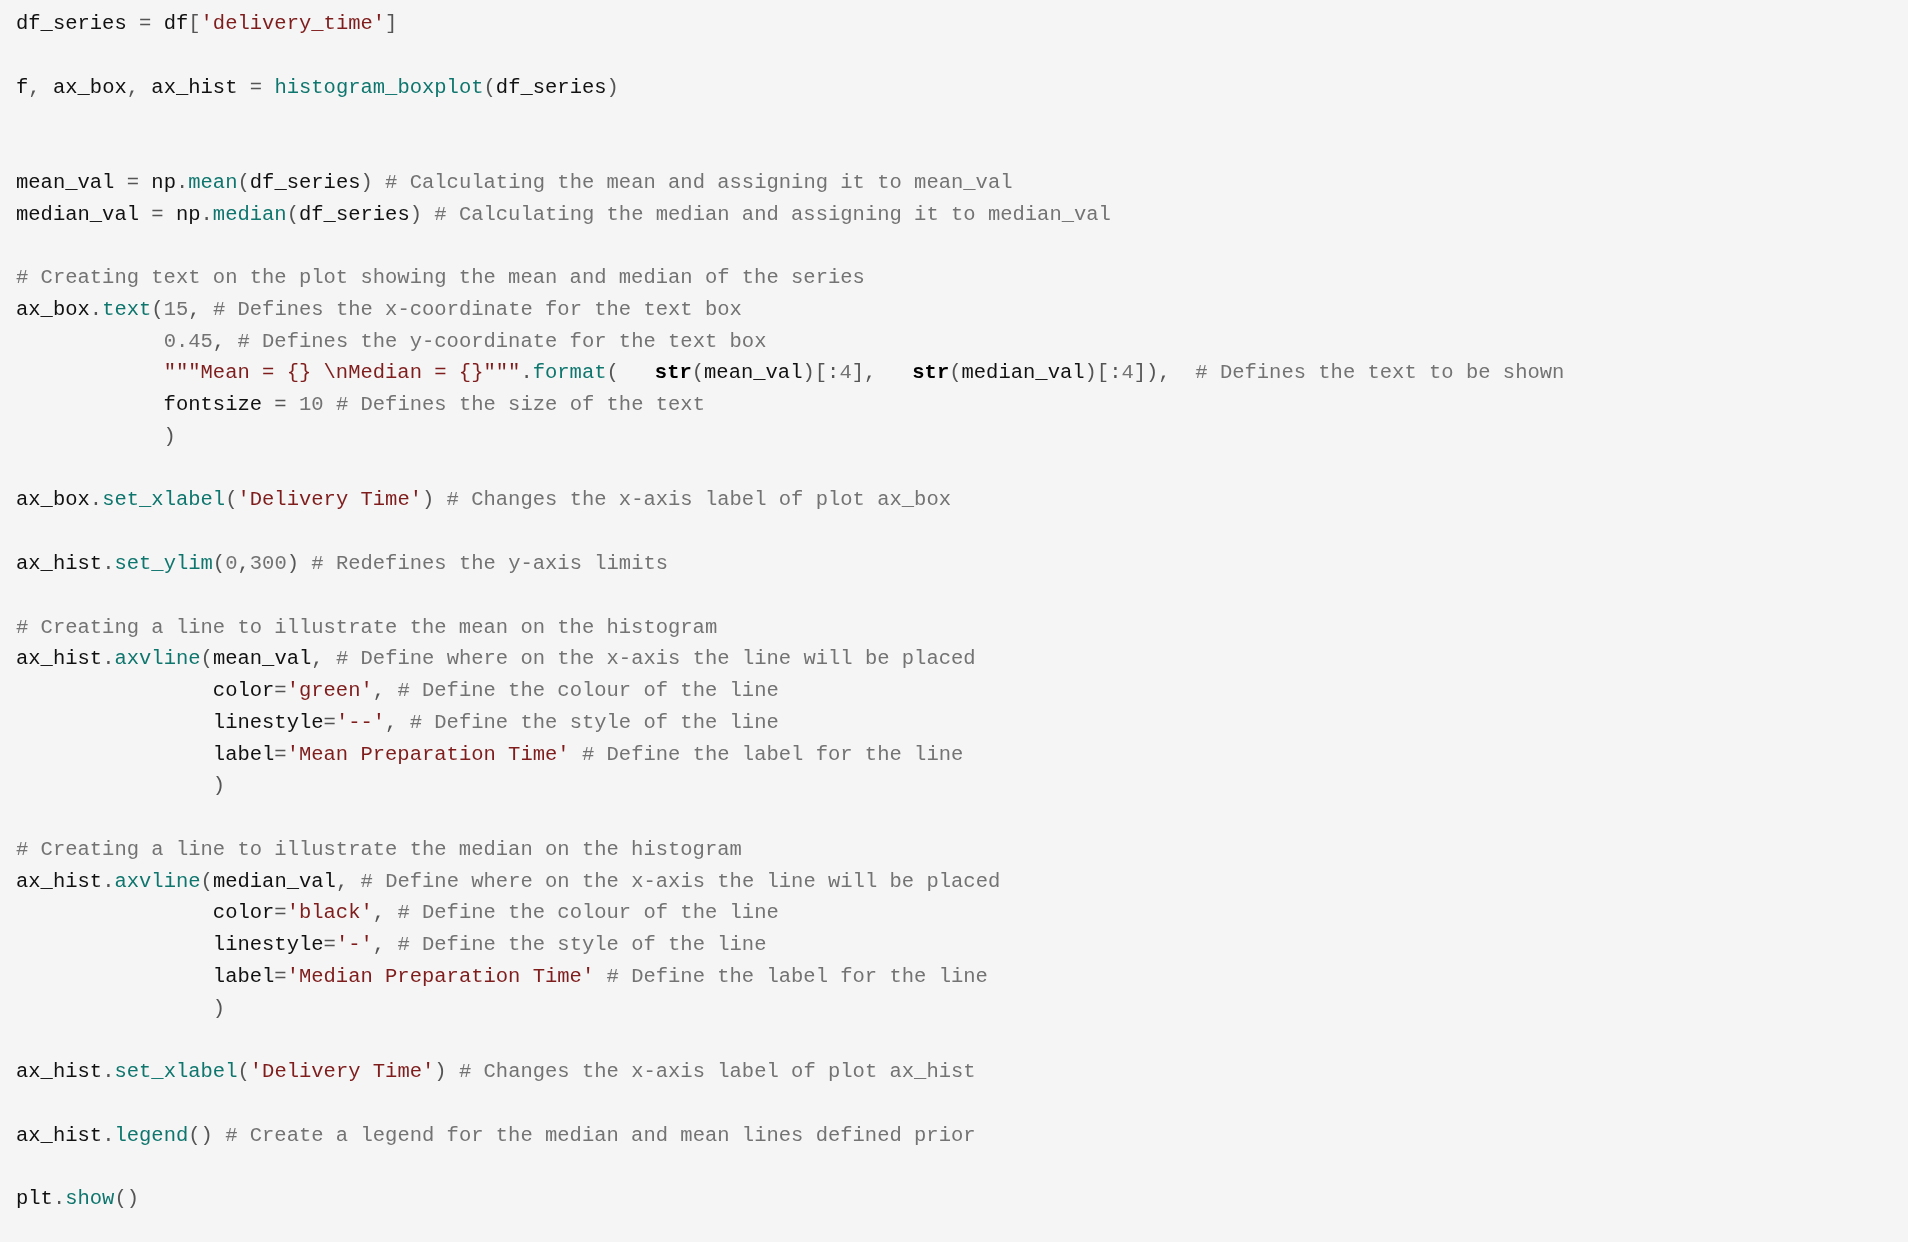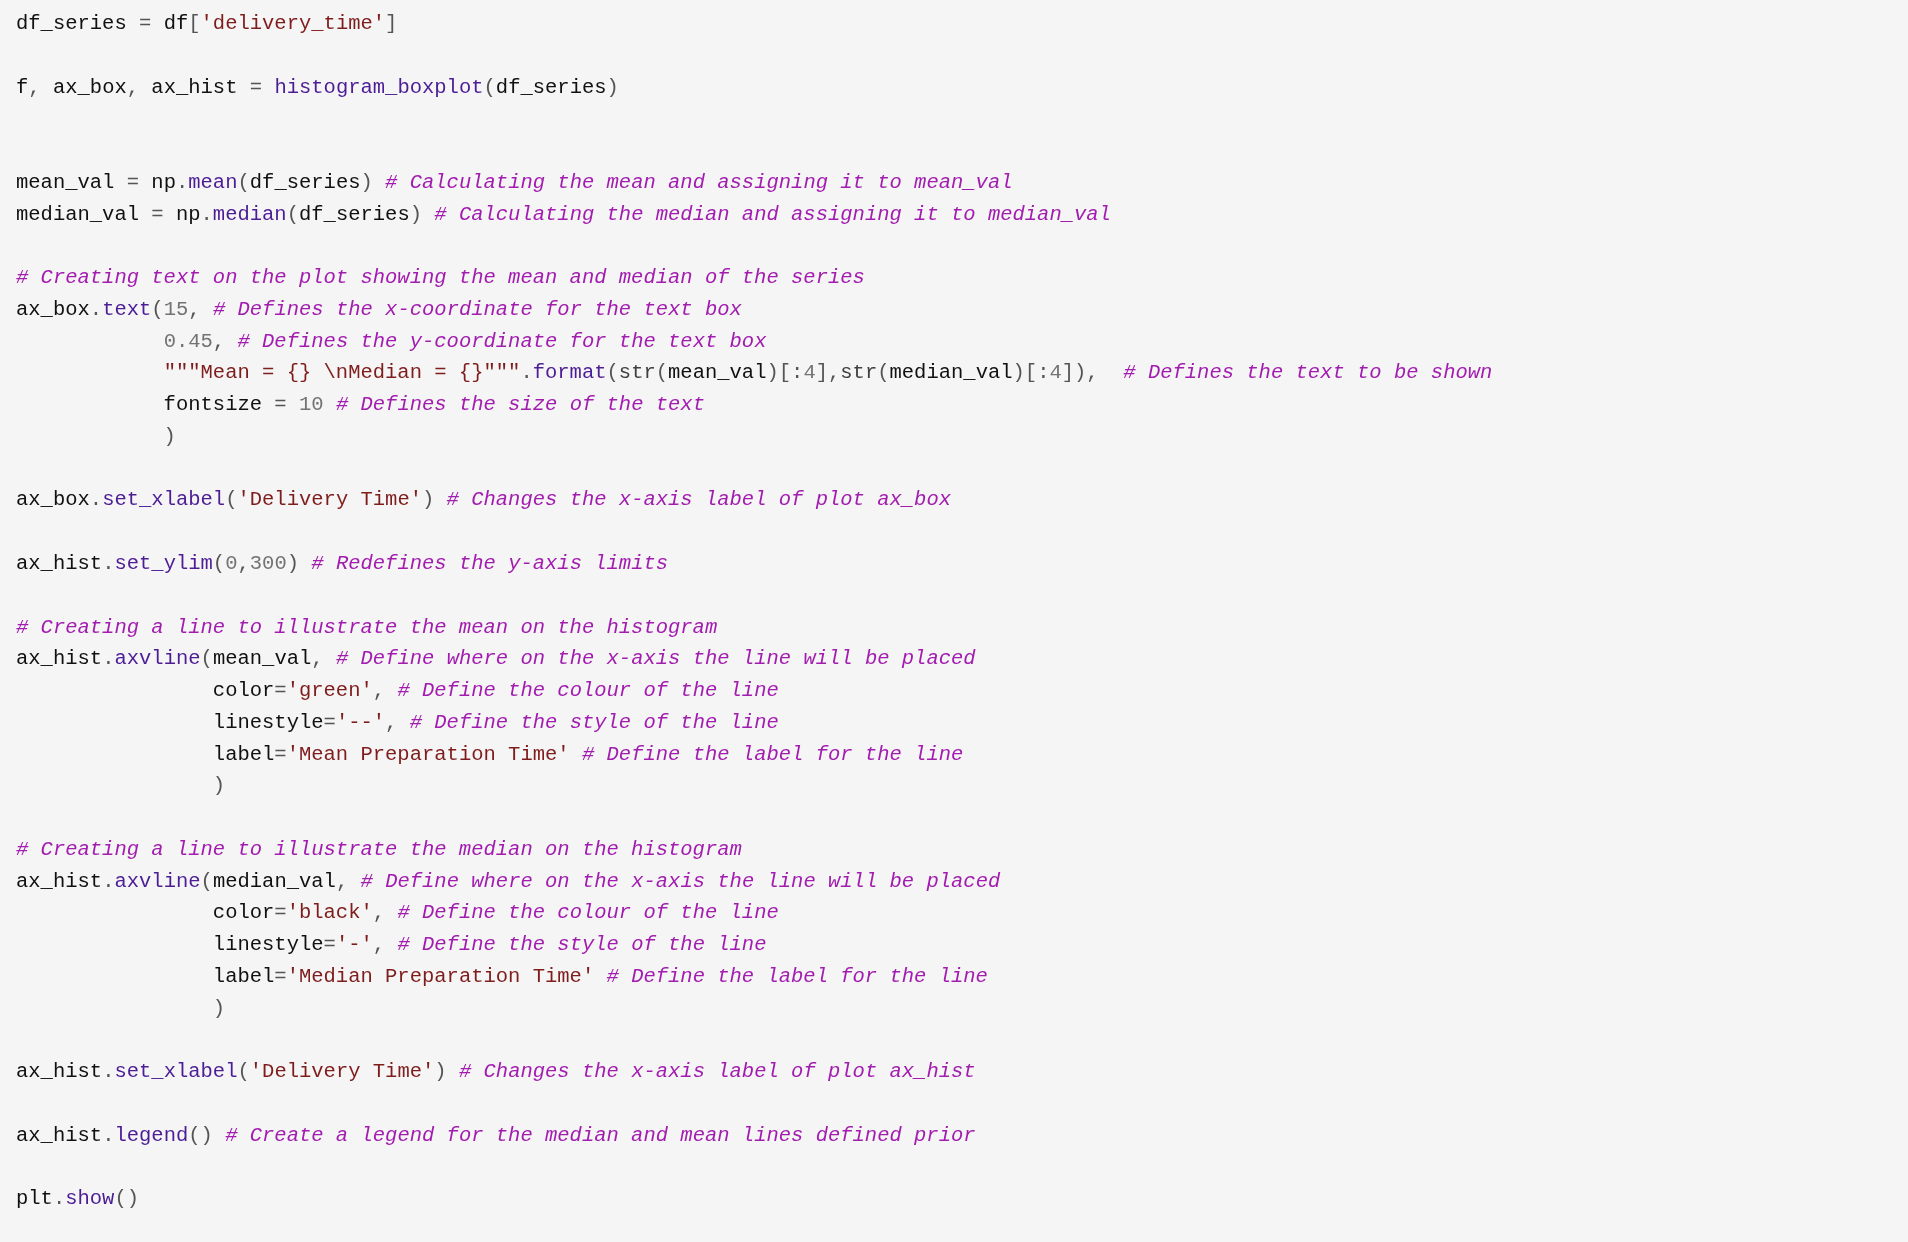--- a/index.html
+++ b/index.html
@@ -13,21 +13,21 @@
   }
   .page {
     padding: 8px 16px 24px 16px;
     white-space: pre;
   }
   .tok { display:inline; }
   .c-default { color:#111; }
   .c-op      { color:#555; }
   .c-num     { color:#737373; }
   .c-str     { color:#7f1d1d; }
-  .c-comment { color:#a21caf; font-style: italic; }
-  .c-kw      { color:#404040; font-weight:normal; }
+  .c-comment { color:#737373; }
+  .c-kw      { color:#000000; font-weight:bold;margin-left:36px; }
   .c-name    { color:#111; }
-  .c-call    { color:#4c1d95; }
+  .c-call    { color:#0f766e; }
 </style>
 </head>
 <body>
 
 <div class="page" id="code-container"><div class="code-line"><span class="tok c-name">df_series </span><span class="tok c-op">=</span><span class="tok c-name"> df</span><span class="tok c-op">[</span><span class="tok c-str">'delivery_time'</span><span class="tok c-op">]</span></div><div class="code-line">&nbsp;</div><div class="code-line"><span class="tok c-name">f</span><span class="tok c-op">,</span><span class="tok c-name"> ax_box</span><span class="tok c-op">,</span><span class="tok c-name"> ax_hist </span><span class="tok c-op">=</span><span class="tok c-call"> histogram_boxplot</span><span class="tok c-op">(</span><span class="tok c-name">df_series</span><span class="tok c-op">)</span></div><div class="code-line">&nbsp;</div><div class="code-line">&nbsp;</div><div class="code-line"><span class="tok c-name">mean_val </span><span class="tok c-op">=</span><span class="tok c-name"> np</span><span class="tok c-op">.</span><span class="tok c-call">mean</span><span class="tok c-op">(</span><span class="tok c-name">df_series</span><span class="tok c-op">) </span><span class="tok c-comment"># Calculating the mean and assigning it to mean_val</span></div><div class="code-line"><span class="tok c-name">median_val </span><span class="tok c-op">=</span><span class="tok c-name"> np</span><span class="tok c-op">.</span><span class="tok c-call">median</span><span class="tok c-op">(</span><span class="tok c-name">df_series</span><span class="tok c-op">) </span><span class="tok c-comment"># Calculating the median and assigning it to median_val</span></div><div class="code-line">&nbsp;</div><div class="code-line"><span class="tok c-comment"># Creating text on the plot showing the mean and median of the series</span></div><div class="code-line"><span class="tok c-name">ax_box</span><span class="tok c-op">.</span><span class="tok c-call">text</span><span class="tok c-op">(</span><span class="tok c-num">15</span><span class="tok c-op">,</span><span class="tok c-default"> </span><span class="tok c-comment"># Defines the x-coordinate for the text box</span></div><div class="code-line"><span class="tok c-default">            </span><span class="tok c-num">0.45</span><span class="tok c-op">,</span><span class="tok c-default"> </span><span class="tok c-comment"># Defines the y-coordinate for the text box</span></div><div class="code-line"><span class="tok c-default">            </span><span class="tok c-str">"""Mean = {} \nMedian = {}"""</span><span class="tok c-op">.</span><span class="tok c-call">format</span><span class="tok c-op">(</span><span class="tok c-kw">str</span><span class="tok c-op">(</span><span class="tok c-name">mean_val</span><span class="tok c-op">)[:</span><span class="tok c-num">4</span><span class="tok c-op">],</span><span class="tok c-kw">str</span><span class="tok c-op">(</span><span class="tok c-name">median_val</span><span class="tok c-op">)[:</span><span class="tok c-num">4</span><span class="tok c-op">]),  </span><span class="tok c-comment"># Defines the text to be shown</span></div><div class="code-line"><span class="tok c-name">            fontsize </span><span class="tok c-op">=</span><span class="tok c-default"> </span><span class="tok c-num">10</span><span class="tok c-default"> </span><span class="tok c-comment"># Defines the size of the text</span></div><div class="code-line"><span class="tok c-op">            )</span></div><div class="code-line">&nbsp;</div><div class="code-line"><span class="tok c-name">ax_box</span><span class="tok c-op">.</span><span class="tok c-call">set_xlabel</span><span class="tok c-op">(</span><span class="tok c-str">'Delivery Time'</span><span class="tok c-op">) </span><span class="tok c-comment"># Changes the x-axis label of plot ax_box</span></div><div class="code-line">&nbsp;</div><div class="code-line"><span class="tok c-name">ax_hist</span><span class="tok c-op">.</span><span class="tok c-call">set_ylim</span><span class="tok c-op">(</span><span class="tok c-num">0</span><span class="tok c-op">,</span><span class="tok c-num">300</span><span class="tok c-op">) </span><span class="tok c-comment"># Redefines the y-axis limits</span></div><div class="code-line">&nbsp;</div><div class="code-line"><span class="tok c-comment"># Creating a line to illustrate the mean on the histogram</span></div><div class="code-line"><span class="tok c-name">ax_hist</span><span class="tok c-op">.</span><span class="tok c-call">axvline</span><span class="tok c-op">(</span><span class="tok c-name">mean_val</span><span class="tok c-op">,</span><span class="tok c-default"> </span><span class="tok c-comment"># Define where on the x-axis the line will be placed</span></div><div class="code-line"><span class="tok c-name">                color</span><span class="tok c-op">=</span><span class="tok c-str">'green'</span><span class="tok c-op">,</span><span class="tok c-default"> </span><span class="tok c-comment"># Define the colour of the line</span></div><div class="code-line"><span class="tok c-name">                linestyle</span><span class="tok c-op">=</span><span class="tok c-str">'--'</span><span class="tok c-op">,</span><span class="tok c-default"> </span><span class="tok c-comment"># Define the style of the line</span></div><div class="code-line"><span class="tok c-name">                label</span><span class="tok c-op">=</span><span class="tok c-str">'Mean Preparation Time'</span><span class="tok c-default"> </span><span class="tok c-comment"># Define the label for the line</span></div><div class="code-line"><span class="tok c-op">                )</span></div><div class="code-line">&nbsp;</div><div class="code-line"><span class="tok c-comment"># Creating a line to illustrate the median on the histogram</span></div><div class="code-line"><span class="tok c-name">ax_hist</span><span class="tok c-op">.</span><span class="tok c-call">axvline</span><span class="tok c-op">(</span><span class="tok c-name">median_val</span><span class="tok c-op">,</span><span class="tok c-default"> </span><span class="tok c-comment"># Define where on the x-axis the line will be placed</span></div><div class="code-line"><span class="tok c-name">                color</span><span class="tok c-op">=</span><span class="tok c-str">'black'</span><span class="tok c-op">,</span><span class="tok c-default"> </span><span class="tok c-comment"># Define the colour of the line</span></div><div class="code-line"><span class="tok c-name">                linestyle</span><span class="tok c-op">=</span><span class="tok c-str">'-'</span><span class="tok c-op">,</span><span class="tok c-default"> </span><span class="tok c-comment"># Define the style of the line</span></div><div class="code-line"><span class="tok c-name">                label</span><span class="tok c-op">=</span><span class="tok c-str">'Median Preparation Time'</span><span class="tok c-default"> </span><span class="tok c-comment"># Define the label for the line</span></div><div class="code-line"><span class="tok c-op">                )</span></div><div class="code-line">&nbsp;</div><div class="code-line"><span class="tok c-name">ax_hist</span><span class="tok c-op">.</span><span class="tok c-call">set_xlabel</span><span class="tok c-op">(</span><span class="tok c-str">'Delivery Time'</span><span class="tok c-op">) </span><span class="tok c-comment"># Changes the x-axis label of plot ax_hist</span></div><div class="code-line">&nbsp;</div><div class="code-line"><span class="tok c-name">ax_hist</span><span class="tok c-op">.</span><span class="tok c-call">legend</span><span class="tok c-op">() </span><span class="tok c-comment"># Create a legend for the median and mean lines defined prior</span></div><div class="code-line">&nbsp;</div><div class="code-line"><span class="tok c-name">plt</span><span class="tok c-op">.</span><span class="tok c-call">show</span><span class="tok c-op">()</span></div></div>
 
 </body></html>

